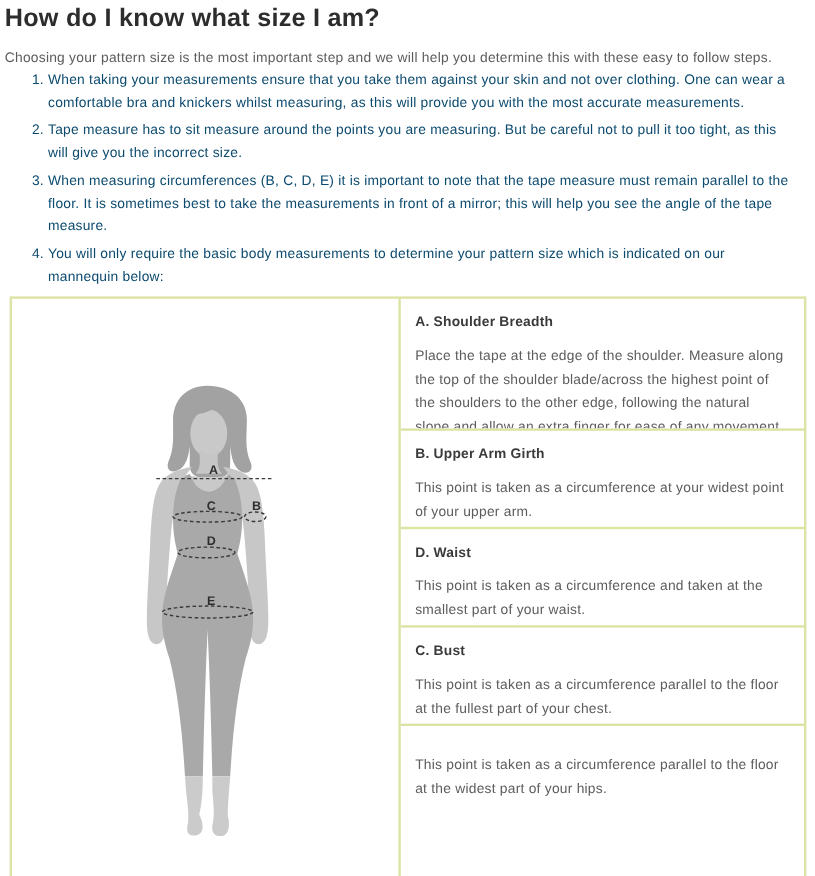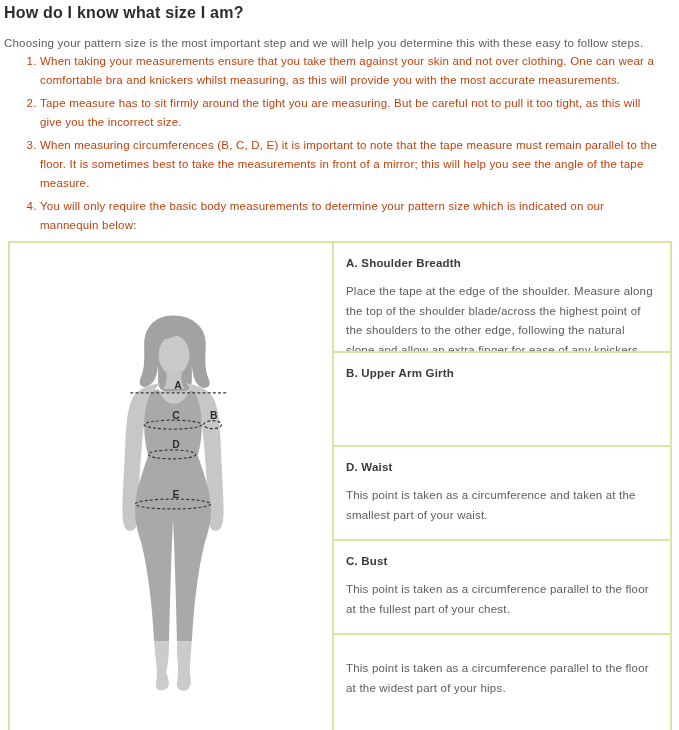--- a/index.html
+++ b/index.html
@@ -5,38 +5,38 @@
   * { margin: 0; padding: 0; box-sizing: border-box; }
   html, body {
     width: 679px; height: 730px;
     background: #ffffff;
     font-family: "Liberation Sans", sans-serif;
     overflow: hidden;
   }
   .page { padding: 2px 4px 0 4px; }
 
   h1.page-title {
-    font-size: 16px;
+    font-size: 21px;
     font-weight: bold;
     color: #2d2d2d;
     letter-spacing: 0.2px;
     margin: 2px 0 13px 0;
   }
   p.intro {
     font-size: 11.5px;
     color: #5c5c5c;
     letter-spacing: 0.2px;
     margin: 0 0 0 0;
     line-height: 17px;
   }
   ol.steps {
     margin: 0 0 6px 0;
     padding-left: 36px;
     max-width: 655px;
-    color: #c2410c;
+    color: #0c4a6e;
   }
   ol.steps li {
     font-size: 11.5px;
     letter-spacing: 0.2px;
     line-height: 19px;
     margin-bottom: 4px;
   }
 
   .size-table {
     width: 664px;
@@ -52,21 +52,21 @@
     flex: none;
   }
   .cell-figure svg { position: absolute; inset: 0; }
   .cell-info {
     flex: 1;
     border-left: 2px solid #dce3a3;
     display: flex;
     flex-direction: column;
   }
   .m-row {
-    height: 94px;
+    height: 82px;
     border-top: 2px solid #dce3a3;
     padding: 11px 14px 0 12px;
     overflow: hidden;
   }
   .m-row.tall { height: 108px; border-top: none; }
   .m-row h3 {
     font-size: 11.5px;
     font-weight: bold;
     color: #3a3a3a;
     letter-spacing: 0.2px;
@@ -96,21 +96,21 @@
 <body>
 
 <div class="page">
 
   <h1 class="page-title">How do I know what size I am?</h1>
 
   <p class="intro">Choosing your pattern size is the most important step and we will help you determine this with these easy to follow steps.</p>
 
   <ol class="steps">
     <li>When taking your measurements ensure that you take them against your skin and not over clothing. One can wear a comfortable bra and knickers whilst measuring, as this will provide you with the most accurate measurements.</li>
-    <li>Tape measure has to sit firmly around the tight you are measuring. But be careful not to pull it too tight, as this will give you the incorrect size.</li>
+    <li>Tape measure has to sit measure around the points you are measuring. But be careful not to pull it too tight, as this will give you the incorrect size.</li>
     <li>When measuring circumferences (B, C, D, E) it is important to note that the tape measure must remain parallel to the floor. It is sometimes best to take the measurements in front of a mirror; this will help you see the angle of the tape measure.</li>
     <li>You will only require the basic body measurements to determine your pattern size which is indicated on our mannequin below:</li>
   </ol>
 
   <div class="size-table">
 
     <div class="cell-figure">
       <svg viewBox="0 0 322 528" width="322" height="524">
 
         <path fill="#a2a2a2" d="M163,73 C144,73 134,86 134,102 C134,116 135,126 130,137 C128,143 132,147 138,144
@@ -157,24 +157,25 @@
         <text class="mannequin-label" x="166" y="177" text-anchor="middle">C</text>
         <text class="mannequin-label" x="204" y="177" text-anchor="middle">B</text>
         <text class="mannequin-label" x="166" y="207" text-anchor="middle">D</text>
         <text class="mannequin-label" x="166" y="257" text-anchor="middle">E</text>
       </svg>
     </div>
 
     <div class="cell-info">
       <div class="m-row tall">
         <h3>A. Shoulder Breadth</h3>
-        <p>Place the tape at the edge of the shoulder. Measure along the top of the shoulder blade/across the highest point of the shoulders to the other edge, following the natural slope and allow an extra finger for ease of any knickers.</p>
+        <p>Place the tape at the edge of the shoulder. Measure along the top of the shoulder blade/across the highest point of the shoulders to the other edge, following the natural slope and allow an extra finger for ease of any movement.</p>
       </div>
       <div class="m-row">
         <h3>B. Upper Arm Girth</h3>
+        <p>This point is taken as a circumference at your widest point of your upper arm.</p>
       </div>
       <div class="m-row">
         <h3>D. Waist</h3>
         <p>This point is taken as a circumference and taken at the smallest part of your waist.</p>
       </div>
       <div class="m-row">
         <h3>C. Bust</h3>
         <p>This point is taken as a circumference parallel to the floor at the fullest part of your chest.</p>
       </div>
       <div class="m-row">

